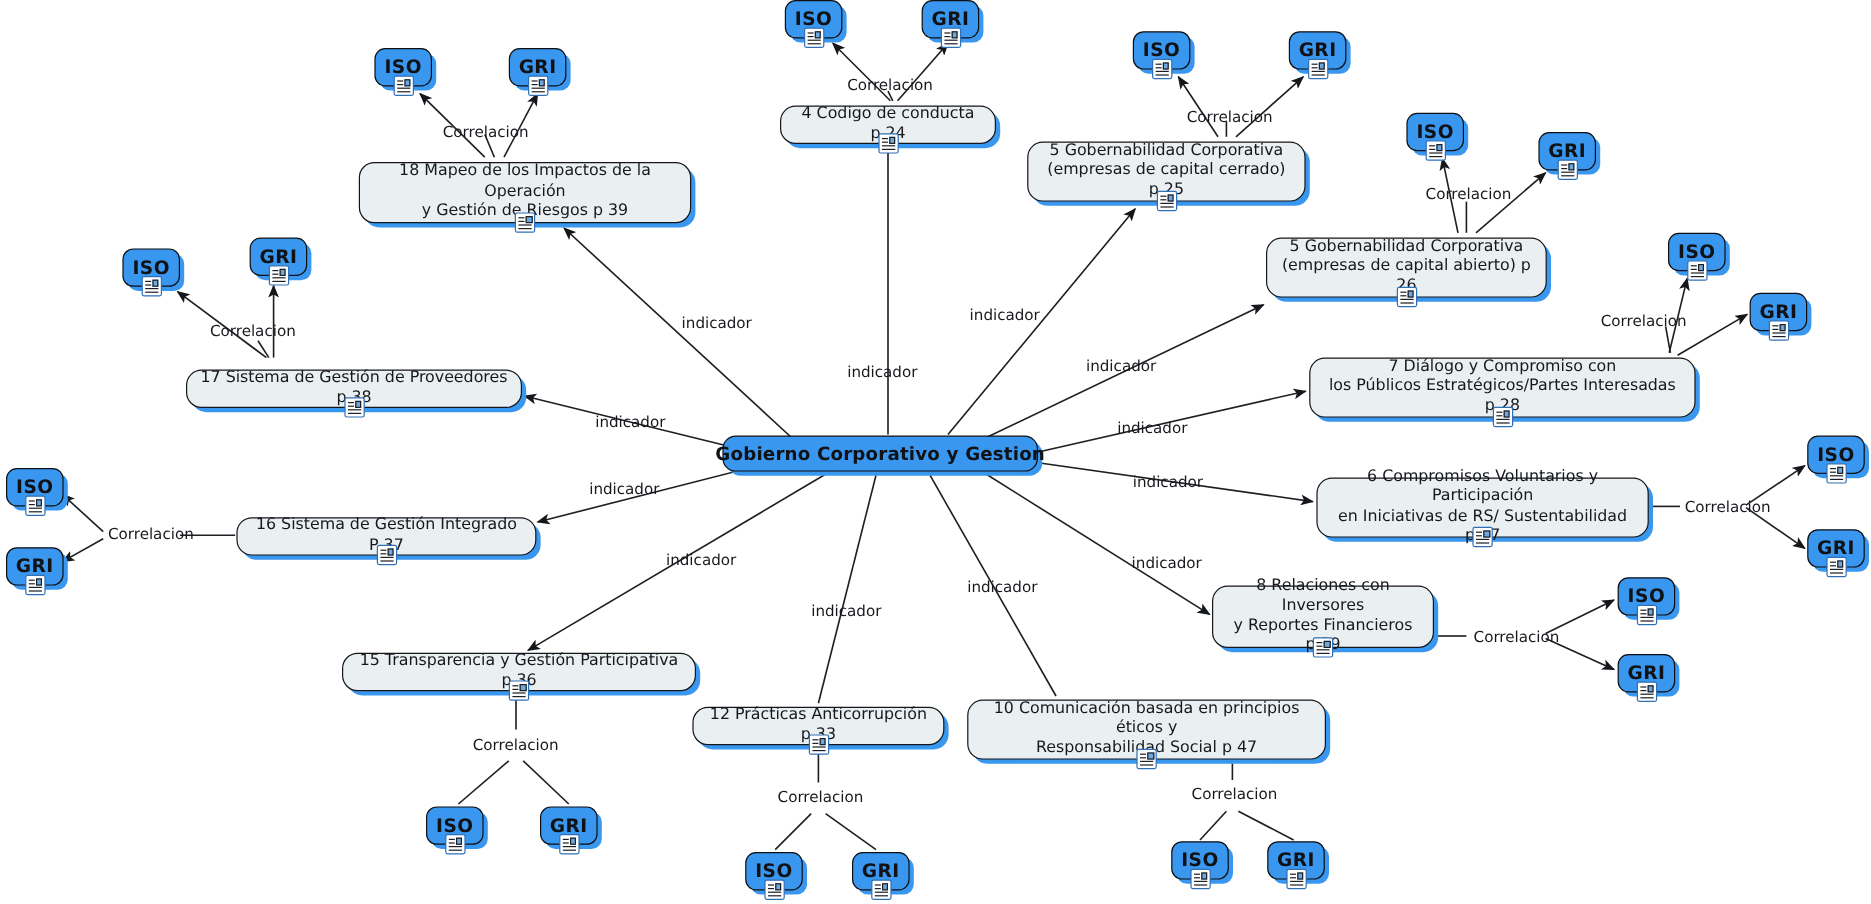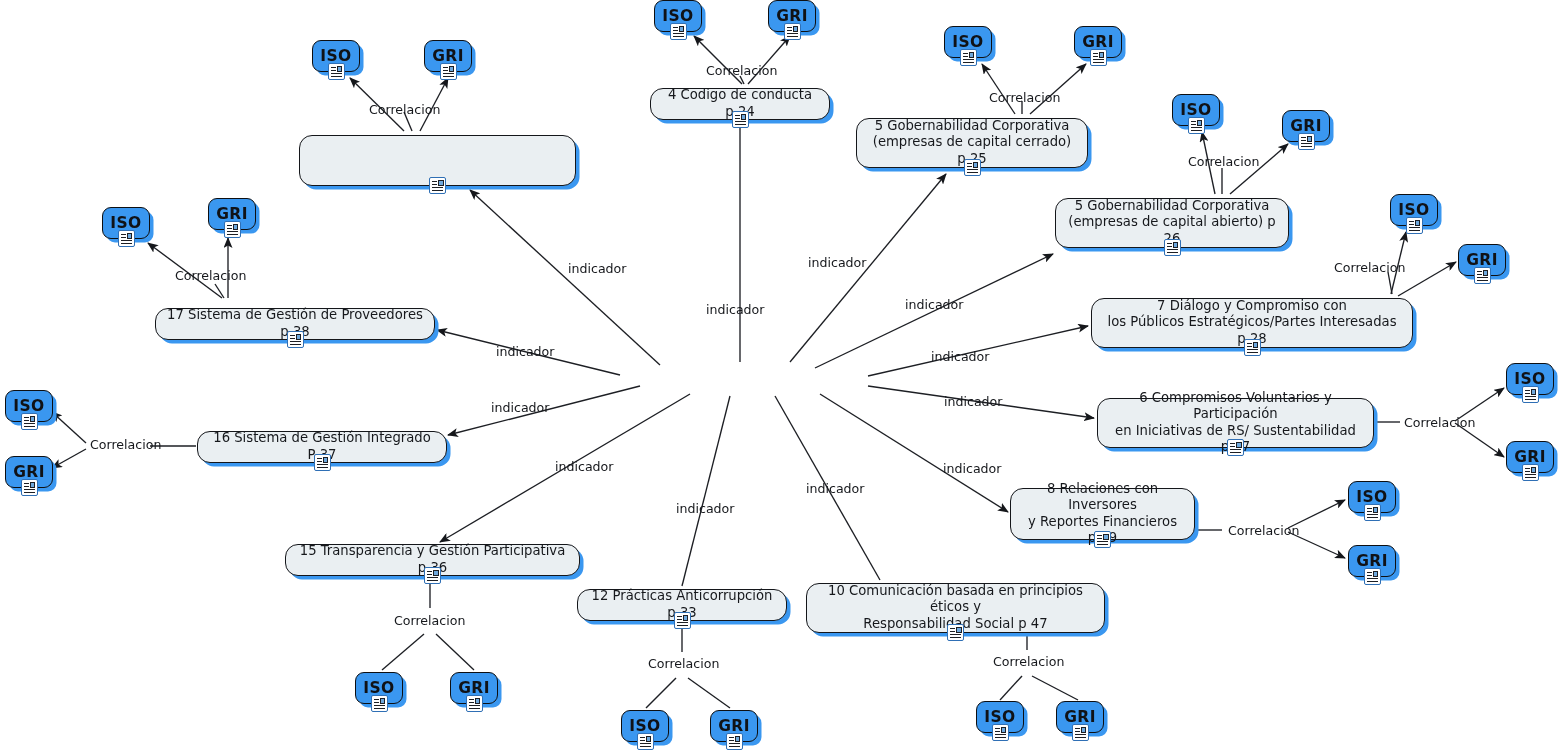--- a/index.html
+++ b/index.html
@@ -186,21 +186,22 @@
         <path d="M 86 443 L 52 412" fill="none" stroke="#1d1f24" stroke-width="1.35" marker-end="url(#arrowhead)"></path>
         <path d="M 86 449 L 52 468" fill="none" stroke="#1d1f24" stroke-width="1.35" marker-end="url(#arrowhead)"></path>
         <path d="M 150 446 L 196 446" fill="none" stroke="#1d1f24" stroke-width="1.35"></path>
         <path d="M 222 298 L 148 243" fill="none" stroke="#1d1f24" stroke-width="1.35" marker-end="url(#arrowhead)"></path>
         <path d="M 228 298 L 228 238" fill="none" stroke="#1d1f24" stroke-width="1.35" marker-end="url(#arrowhead)"></path>
         <path d="M 224 298 L 215 284" fill="none" stroke="#1d1f24" stroke-width="1.35"></path>
       </g>
   </svg>
 
   <div id="nodes-layer">
-      <div class="node" style="left: 299px; top: 135px; width: 277px; height: 51px;"><span class="doc-icon"><span class="bar b1"></span><span class="bar b2"></span><span class="bar b3"></span><span class="bar b4"></span><span class="pic"></span></span></div>
+      <div class="node" style="left: 299px; top: 135px; width: 277px; height: 51px;"><span class="label">18 Mapeo de los Impactos de la Operación
+y Gestión de Riesgos p 39</span><span class="doc-icon"><span class="bar b1"></span><span class="bar b2"></span><span class="bar b3"></span><span class="bar b4"></span><span class="pic"></span></span></div>
       <div class="node" style="left: 650px; top: 88px; width: 180px; height: 32px;"><span class="label">4 Codigo de conducta p 24</span><span class="doc-icon"><span class="bar b1"></span><span class="bar b2"></span><span class="bar b3"></span><span class="bar b4"></span><span class="pic"></span></span></div>
       <div class="node" style="left: 856px; top: 118px; width: 232px; height: 50px;"><span class="label">5 Gobernabilidad Corporativa
 (empresas de capital cerrado) p 25</span><span class="doc-icon"><span class="bar b1"></span><span class="bar b2"></span><span class="bar b3"></span><span class="bar b4"></span><span class="pic"></span></span></div>
       <div class="node" style="left: 1055px; top: 198px; width: 234px; height: 50px;"><span class="label">5 Gobernabilidad Corporativa
 (empresas de capital abierto) p 26</span><span class="doc-icon"><span class="bar b1"></span><span class="bar b2"></span><span class="bar b3"></span><span class="bar b4"></span><span class="pic"></span></span></div>
       <div class="node" style="left: 1091px; top: 298px; width: 322px; height: 50px;"><span class="label">7 Diálogo y Compromiso con
 los Públicos Estratégicos/Partes Interesadas p 28</span><span class="doc-icon"><span class="bar b1"></span><span class="bar b2"></span><span class="bar b3"></span><span class="bar b4"></span><span class="pic"></span></span></div>
       <div class="node" style="left: 1097px; top: 398px; width: 277px; height: 50px; border-radius: 13px;"><span class="label">6 Compromisos Voluntarios y Participación
 en Iniciativas de RS/ Sustentabilidad p 27</span><span class="doc-icon"><span class="bar b1"></span><span class="bar b2"></span><span class="bar b3"></span><span class="bar b4"></span><span class="pic"></span></span></div>
       <div class="node" style="left: 1010px; top: 488px; width: 185px; height: 52px;"><span class="label">8 Relaciones con Inversores
@@ -474,14 +475,17 @@
       <div class="edge-label" style="left: 1334px; top: 261px;">Correlacion</div>
       <div class="edge-label" style="left: 1404px; top: 416px;">Correlacion</div>
       <div class="edge-label" style="left: 1228px; top: 524px;">Correlacion</div>
       <div class="edge-label" style="left: 993px; top: 655px;">Correlacion</div>
       <div class="edge-label" style="left: 648px; top: 657px;">Correlacion</div>
       <div class="edge-label" style="left: 394px; top: 614px;">Correlacion</div>
       <div class="edge-label" style="left: 90px; top: 438px;">Correlacion</div>
       <div class="edge-label" style="left: 175px; top: 269px;">Correlacion</div>
     </div>
 
+  <div class="root-node" id="root-node" style="left: 602px; top: 363px; width: 263px; height: 30px;">
+    <span>Gobierno Corporativo y Gestion</span>
+  </div>
 
 </div>
 
 </body></html>

